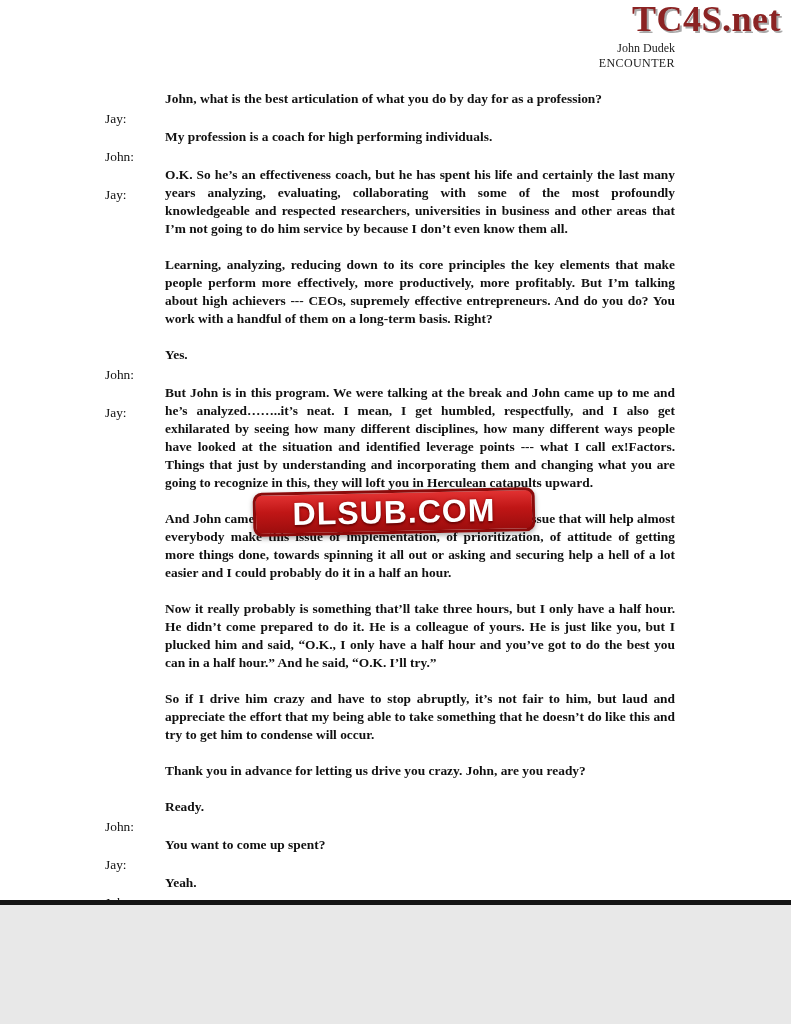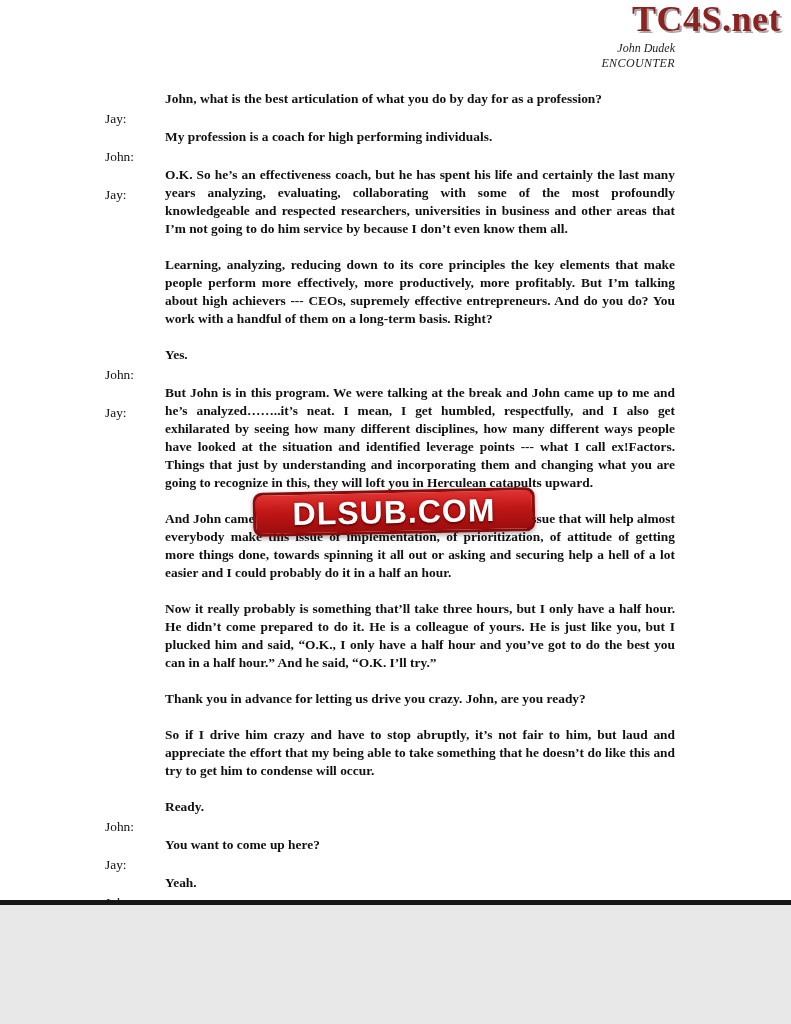--- a/index.html
+++ b/index.html
@@ -17,21 +17,20 @@
     position:absolute;top:-2px;right:10px;
     font-family:"Liberation Serif", serif;
     font-weight:bold;font-size:36px;letter-spacing:0.5px;
     color:#8b2323;
     text-shadow:2px 2px 0 #a9a9a9;
     white-space:nowrap;
   }
   .subheader{
     position:absolute;top:41px;right:116px;
     text-align:right;
-    font-style:italic;
     font-size:12px;line-height:15px;
     color:#222;
   }
   .subheader .doc-title{letter-spacing:0.4px;}
   
   .transcript{
     position:absolute;top:90px;left:105px;width:570px;
     font-size:13.4px;line-height:18px;
   }
   .row{display:flex;align-items:flex-start;}
@@ -114,36 +113,36 @@
         <p>Yes.</p>
       </div>
     </div>
 
     <div class="row">
       <div class="speaker">Jay:</div>
       <div class="text">
         <p>But John is in this program.  We were talking at the break and John came up to me and he’s analyzed……..it’s neat.  I mean, I get humbled, respectfully, and I also get exhilarated by seeing how many different disciplines, how many different ways people have looked at the situation and identified leverage points --- what I call ex!Factors.  Things that just by understanding and incorporating them and changing what you are going to recognize in this, they will loft you in Herculean catapults upward.</p>
         <p>And John came up to me and basically said, “I think there’s an issue that will help almost everybody make this issue of implementation, of prioritization, of attitude of getting more things done, towards spinning it all out or asking and securing help a hell of a lot easier and I could probably do it in a half an hour.</p>
         <p>Now it really probably is something that’ll take three hours, but I only have a half hour.  He didn’t come prepared to do it.  He is a colleague of yours.  He is just like you, but I plucked him and said, “O.K., I only have a half hour and you’ve got to do the best you can in a half hour.”  And he said, “O.K.  I’ll try.”</p>
+        <p>So if I drive him crazy and have to stop abruptly, it’s not fair to him, but laud and appreciate the effort that my being able to take something that he doesn’t do like this and try to get him to condense will occur.</p>
         <p>Thank you in advance for letting us drive you crazy.  John, are you ready?</p>
-        <p>So if I drive him crazy and have to stop abruptly, it’s not fair to him, but laud and appreciate the effort that my being able to take something that he doesn’t do like this and try to get him to condense will occur.</p>
       </div>
     </div>
 
     <div class="row">
       <div class="speaker">John:</div>
       <div class="text">
         <p>Ready.</p>
       </div>
     </div>
 
     <div class="row">
       <div class="speaker">Jay:</div>
       <div class="text">
-        <p>You want to come up here?</p>
+        <p>You want to come up spent?</p>
       </div>
     </div>
 
     <div class="row">
       <div class="speaker">John:</div>
       <div class="text">
         <p>Yeah.</p>
       </div>
     </div>
 

